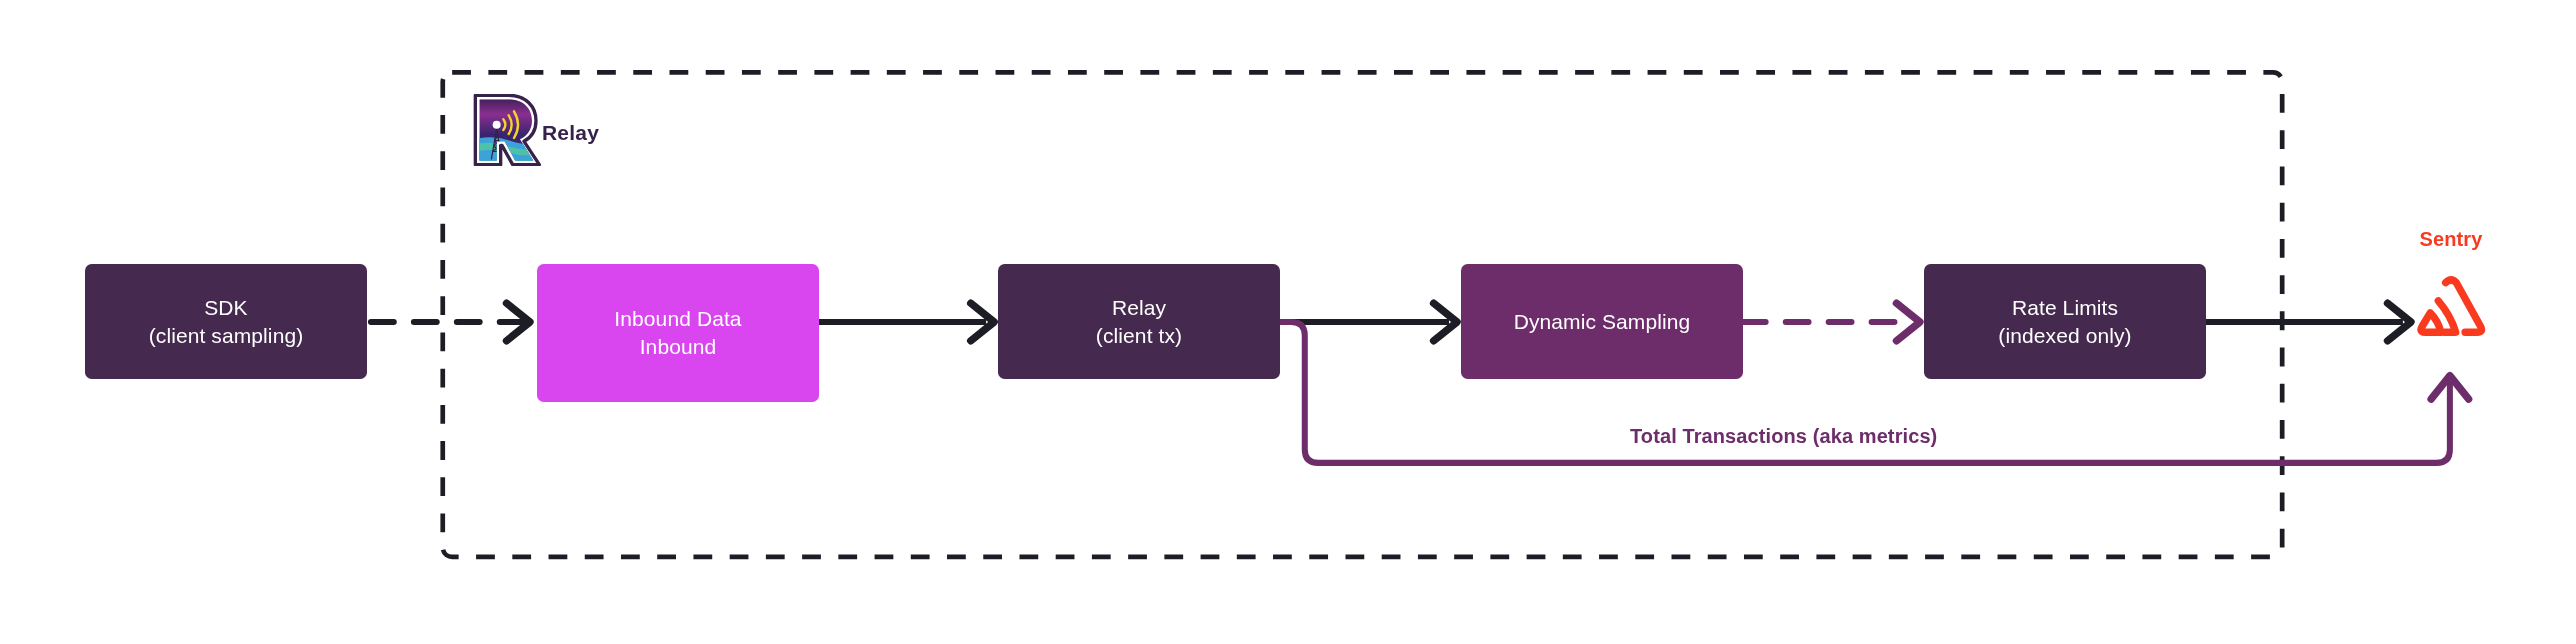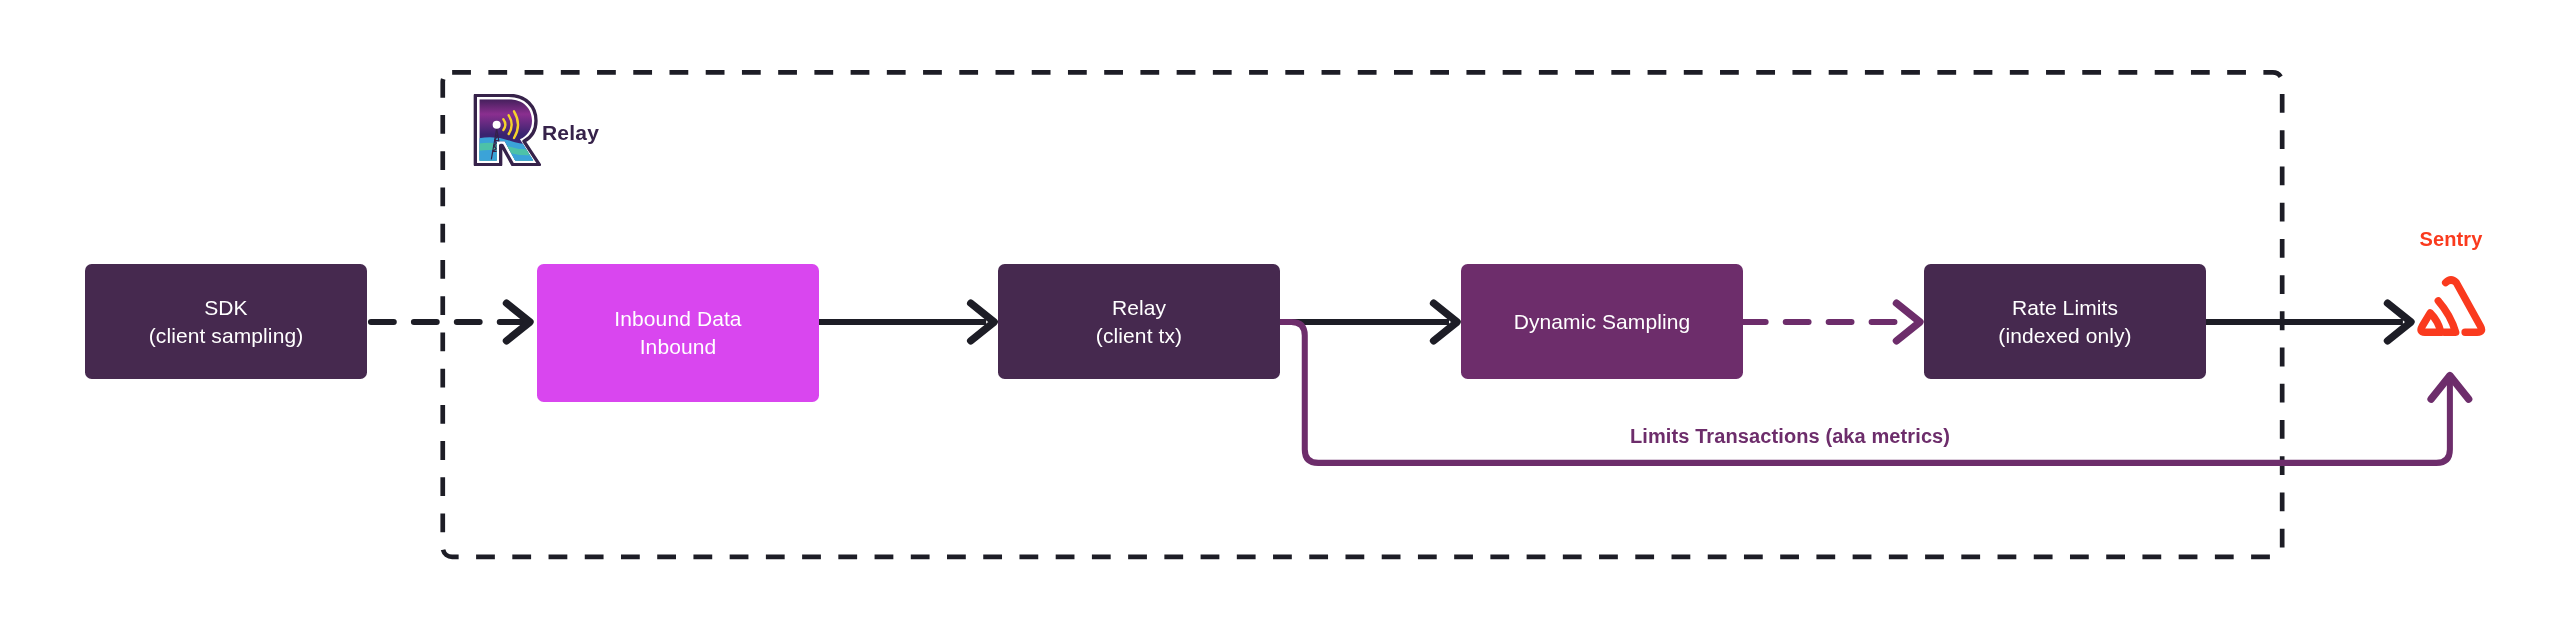--- a/index.html
+++ b/index.html
@@ -187,16 +187,16 @@
   <div class="node" style="left:1924px; top:264px; width:282px; height:115px; background:#46294f;">
     <span class="l1">Rate Limits</span>
     <span class="l2">(indexed only)</span>
   </div>
 
   <div class="node" style="left:1461px; top:264px; width:282px; height:115px; background:#6d2d6b;">
     <span class="l1">Dynamic Sampling</span>
     <span class="l2"></span>
   </div>
 
-  <div id="metrics-label" style="left:1630px; top:425px;">Limits Transactions (aka metrics)</div>
+  <div id="metrics-label" style="left:1630px; top:425px;">Total Transactions (aka metrics)</div>
 
 </div>
 
 
 </body></html>

